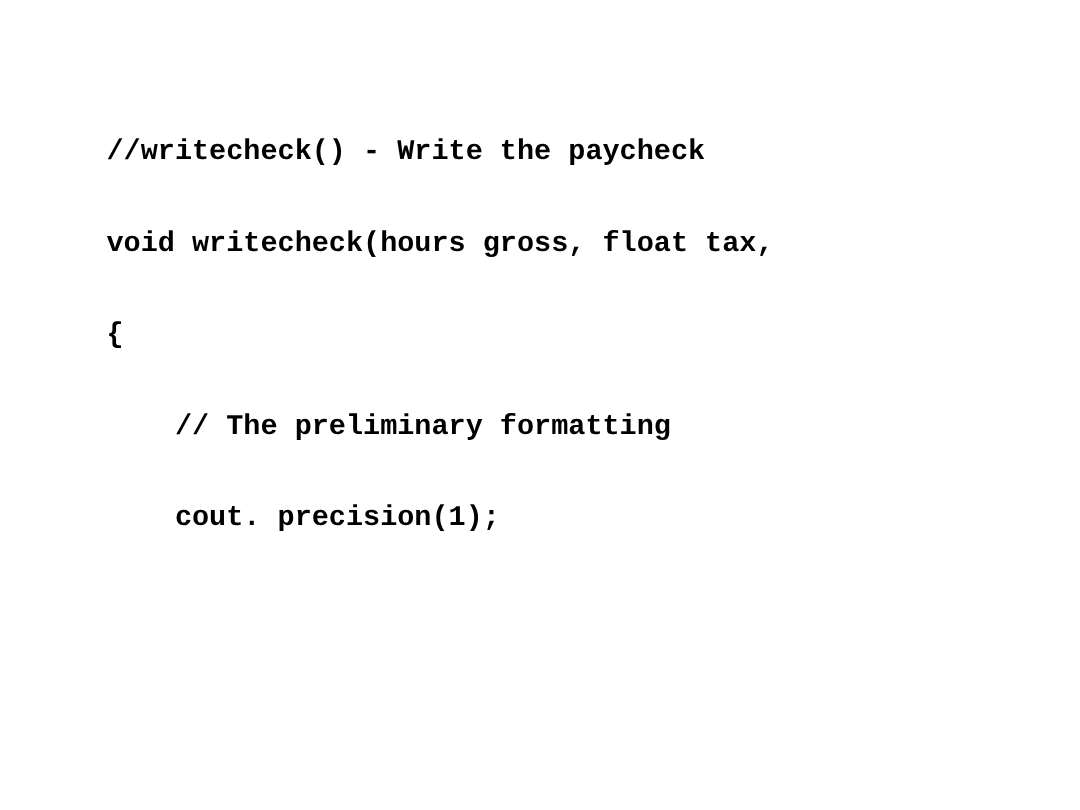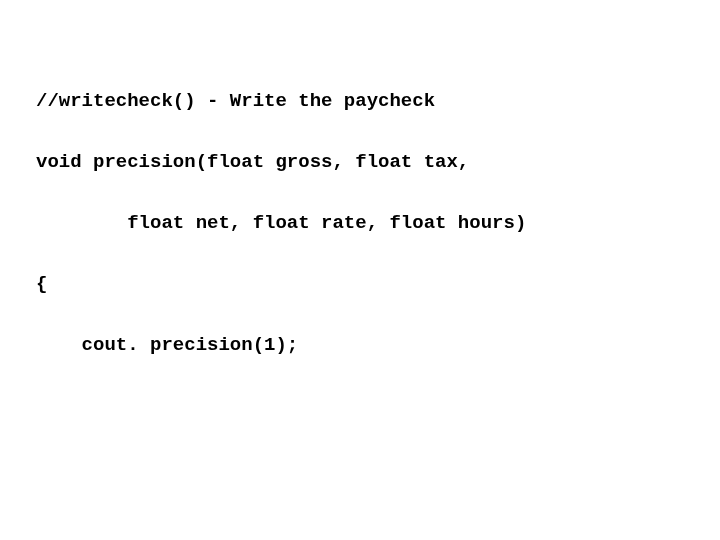--- a/index.html
+++ b/index.html
@@ -5,30 +5,30 @@
   html,body{margin:0;padding:0;width:720px;height:540px;background:#fff;}
   .page{
     padding:56px 30px 0 36px;
     font-family:"Courier New",Courier,monospace;
     font-weight:bold;
     font-size:19px;
     line-height:1.6;
     color:#000;
     white-space:pre;
   }
-  .line{display:block;}
+  .line{display:block;margin-left:35px;}
 </style>
 </head>
 <body>
 
 <div class="page">
 <span class="line">//writecheck() - Write the paycheck</span>
-<span class="line">void precision(float gross, float tax,</span>
-<span class="line">        float net, float rate, float hours)</span>
+<span class="line">void writecheck(hours gross, float tax,</span>
 <span class="line">{</span>
+<span class="line">    // The preliminary formatting</span>
 <span class="line">    cout. precision(1);</span>
 <span class="line"></span>
 
 
 
 
 
 
 </div>
 

